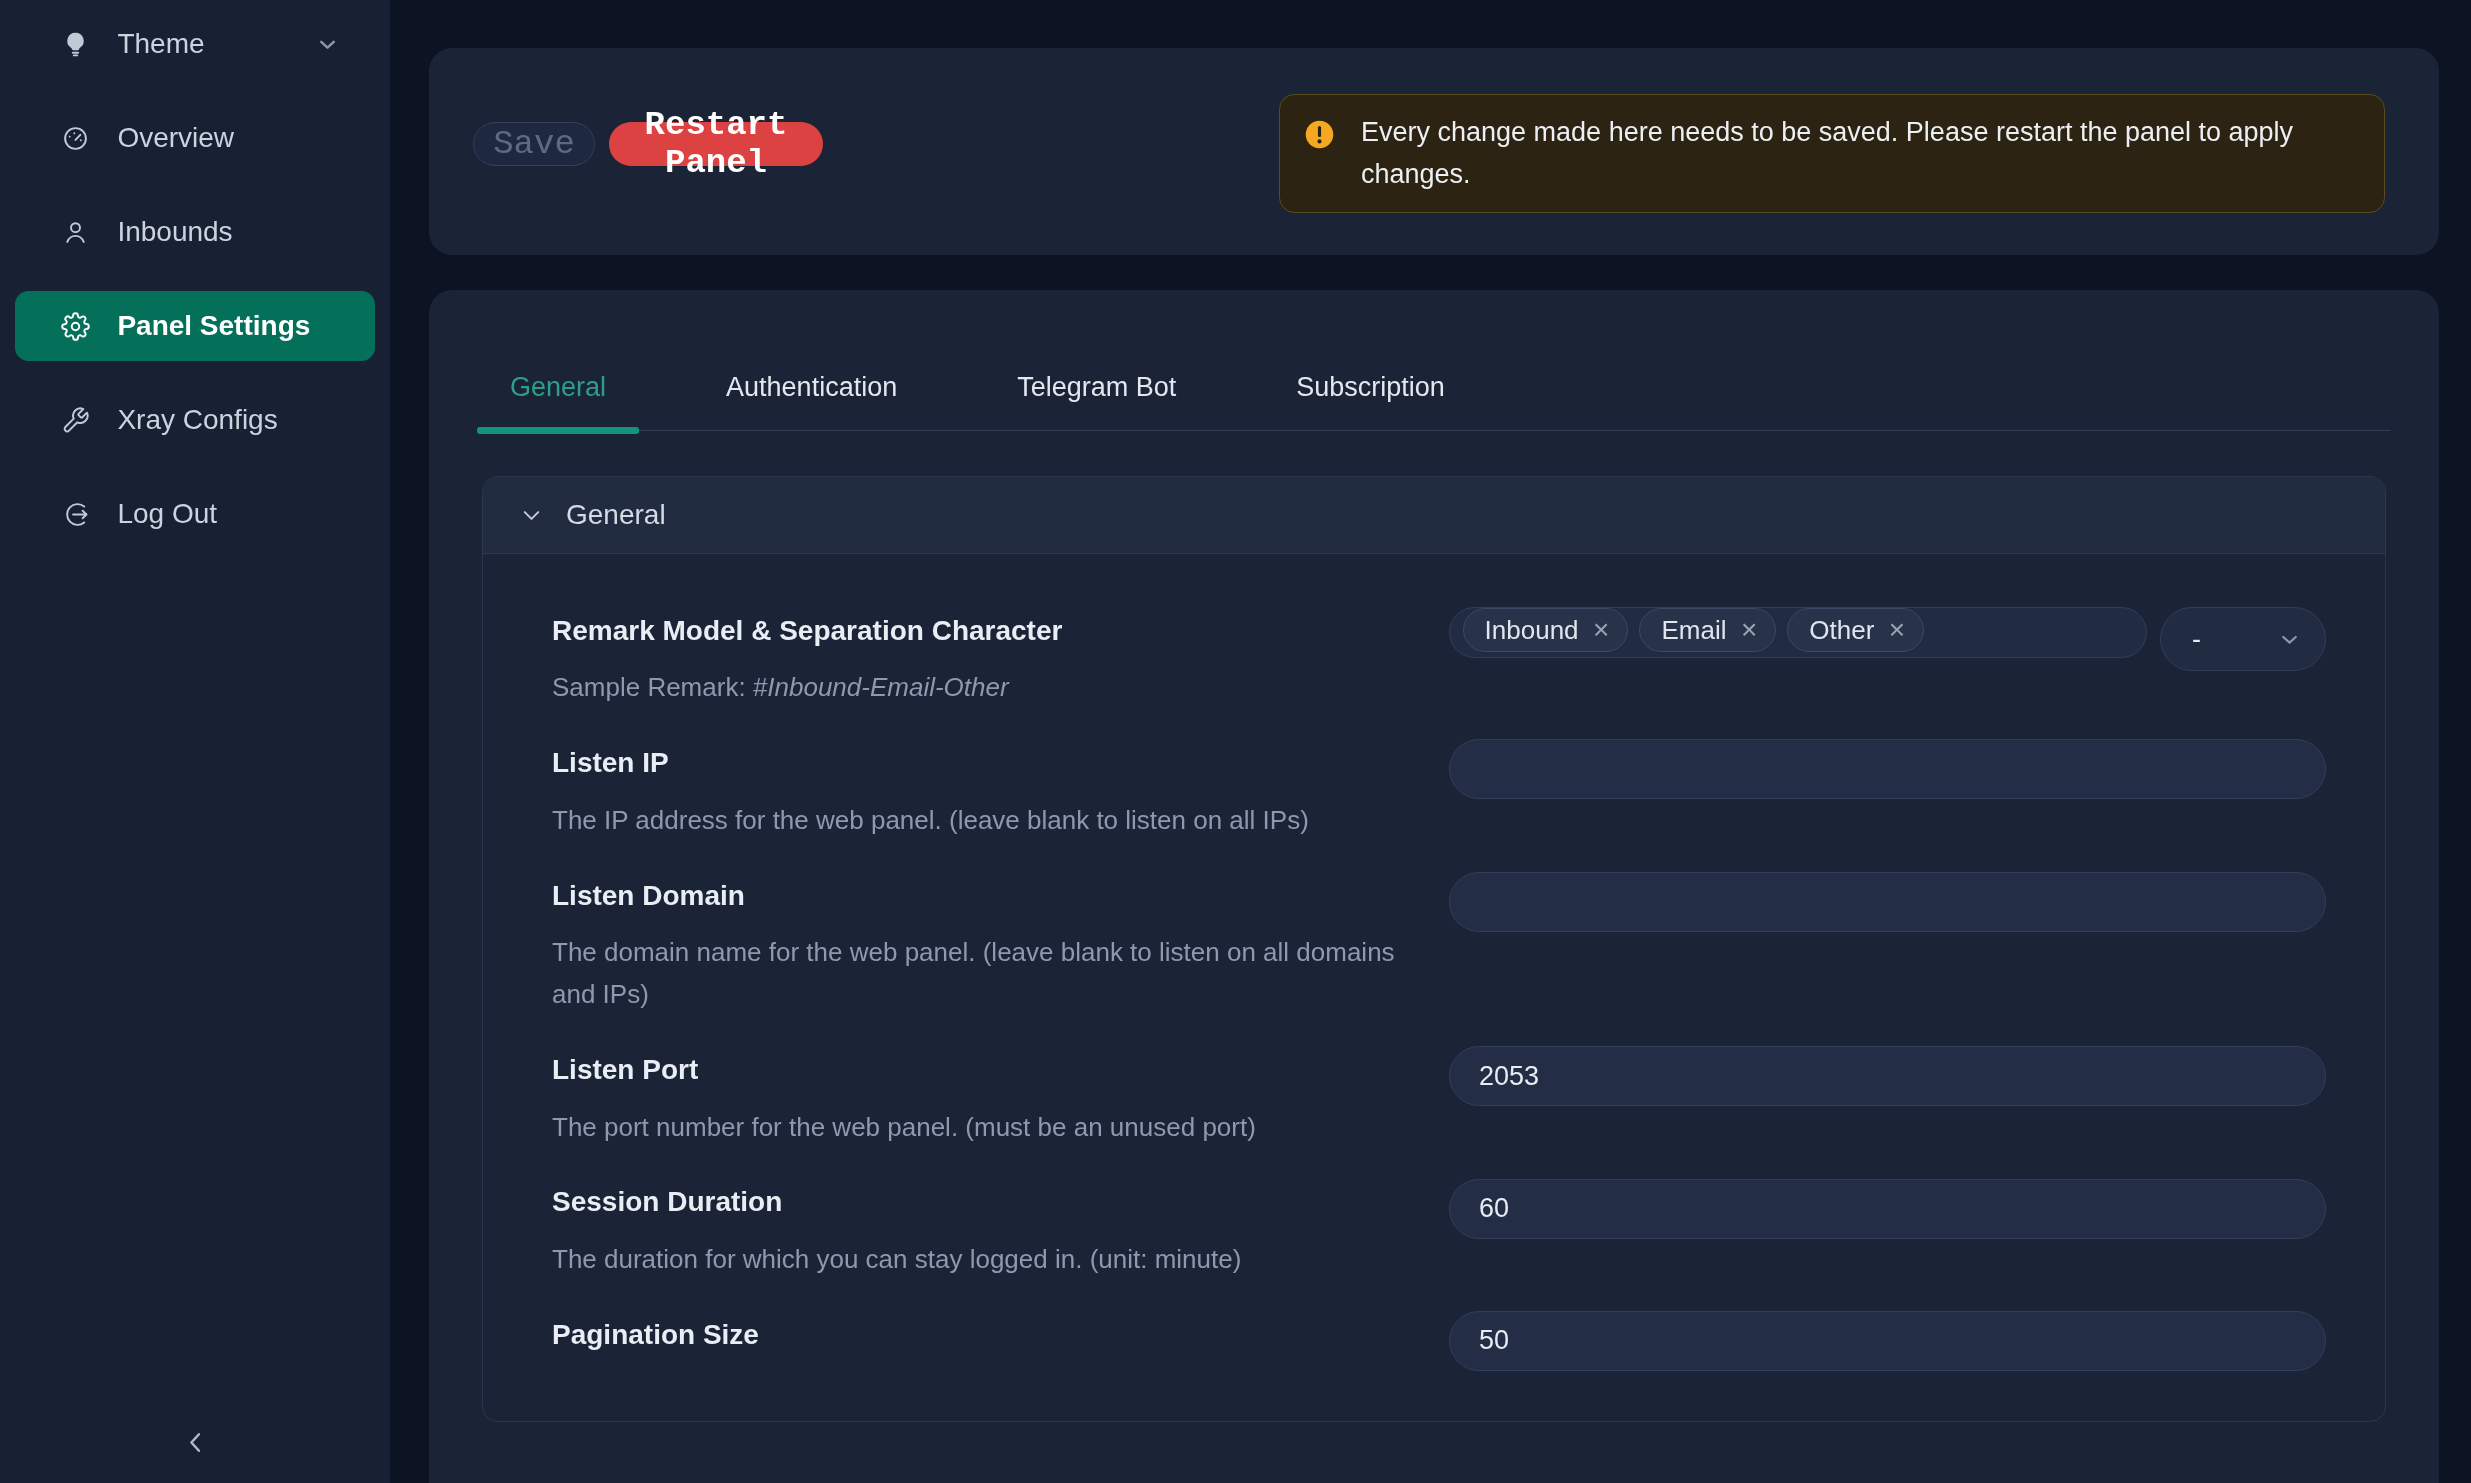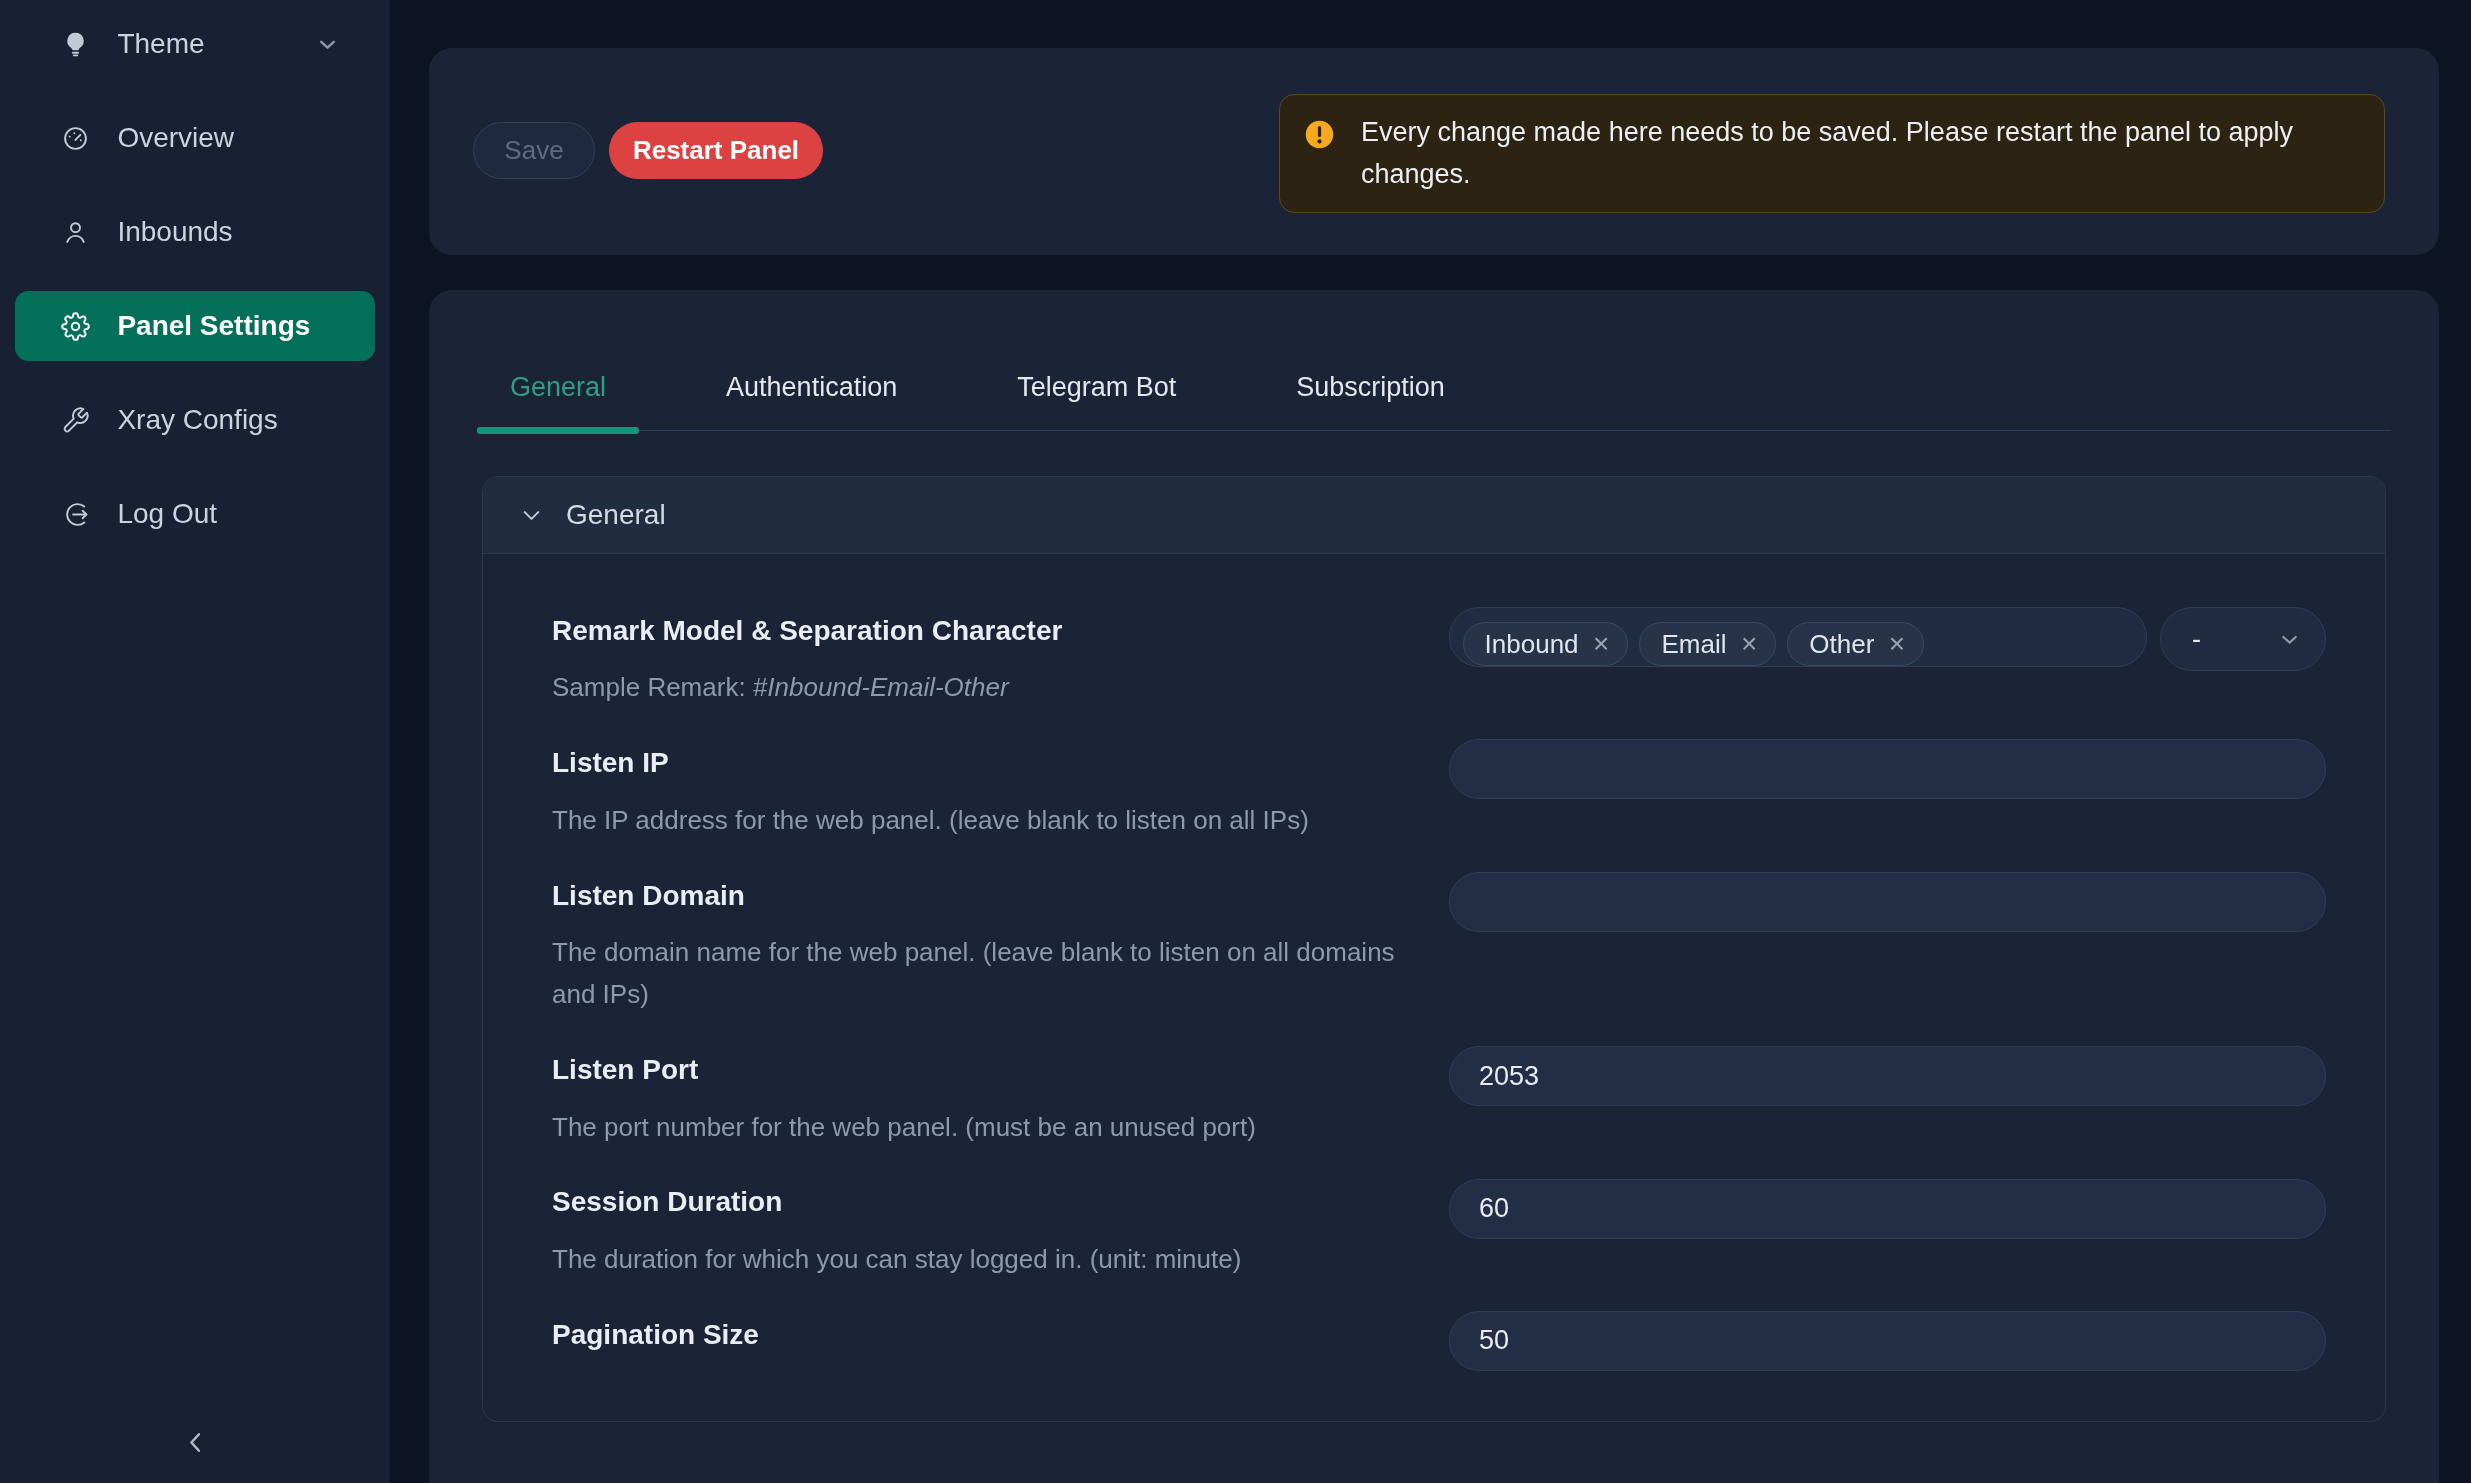--- a/index.html
+++ b/index.html
@@ -32,23 +32,23 @@
     position:absolute; left:178px; top:1423px; width:35px; height:39px;
     color:#b2bac9; cursor:pointer; display:flex; align-items:center; justify-content:center;
   }
 
   
   .top-card {
     position:absolute; left:429px; top:48px; width:2010px; height:207px;
     background:#1b2437; border-radius:23px;
   }
   .btn {
-    position:absolute; top:74px; height:57px; border-radius:30px;
+    position:absolute; top:74px; height:44px; border-radius:30px;
     display:flex; align-items:center; justify-content:center;
-    font-size:26px; font-family:Liberation Sans, sans-serif; cursor:pointer; border:none;
+    font-size:34px; font-family:Liberation Mono, monospace; cursor:pointer; border:none;
   }
   .btn-save {
     left:44px; width:122px;
     background:#1e2940; border:1.9px solid #333f5b; color:#5f6a80;
   }
   .btn-restart {
     left:180px; width:214px;
     background:#dc4242; color:#ffffff; font-weight:600;
   }
   .alert {
@@ -107,23 +107,23 @@
   .frow-ctl { width:877px; flex:none; }
 
   .inp {
     width:100%; height:60px; border-radius:30px;
     background:#232e46; border:1.9px solid #313d5a;
     color:#e8ecf2; font-size:27px; padding:0 29px;
     font-family:inherit; outline:none;
   }
   .tagrow { display:flex; gap:13.5px; }
   .tags-box {
-    flex:1; height:60px; border-radius:32px;
+    flex:1; height:51px; border-radius:32px;
     background:#212c42; border:1.9px solid #313d5a;
-    display:flex; align-items:flex-end; gap:11.6px; padding:0 12.6px; cursor:pointer;
+    display:flex; align-items:flex-start; gap:11.6px; padding:0 12.6px; cursor:pointer;
   }
   .tag {
     height:44px; border-radius:22px;
     background:#273349; border:1.9px solid #3c4863;
     display:flex; align-items:center; gap:14.5px; padding:0 17.4px 0 21px;
     font-size:26px; color:#e0e5ee; white-space:nowrap;
   }
   .tag-close { color:#9aa4b7; font-size:28px; line-height:1; cursor:pointer; }
   .sep-select {
     width:166px; height:64px; border-radius:32px;

